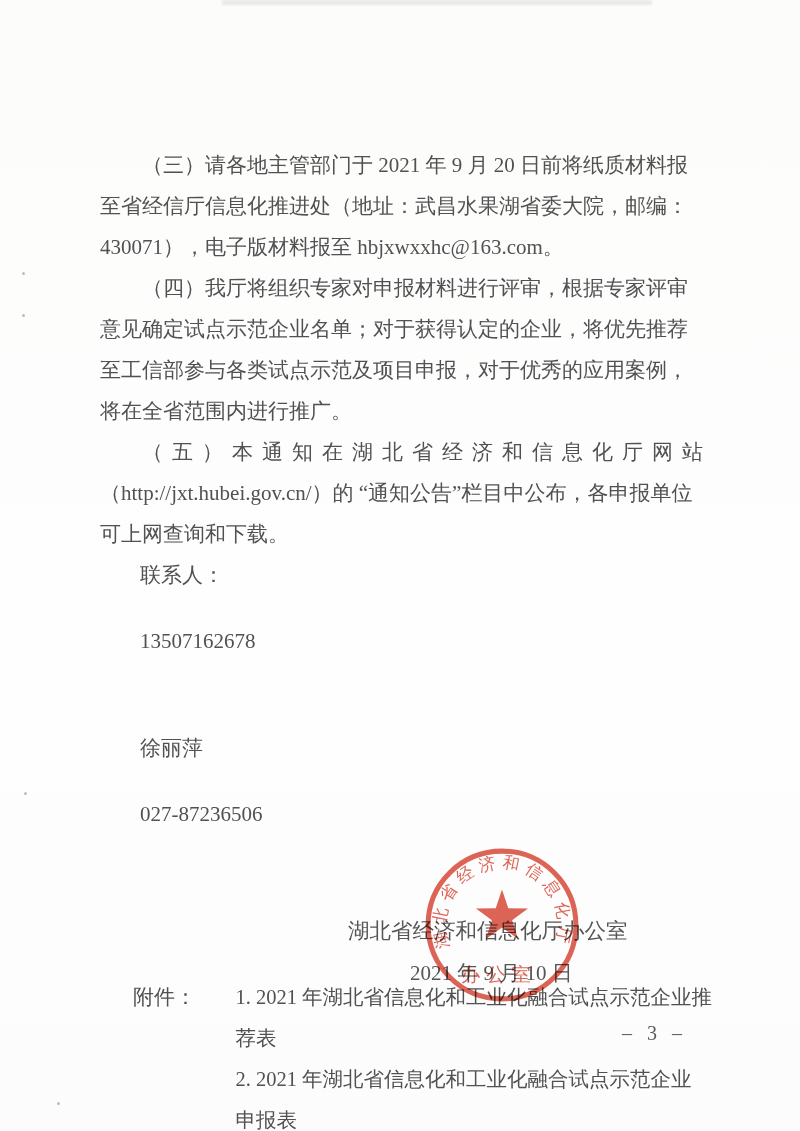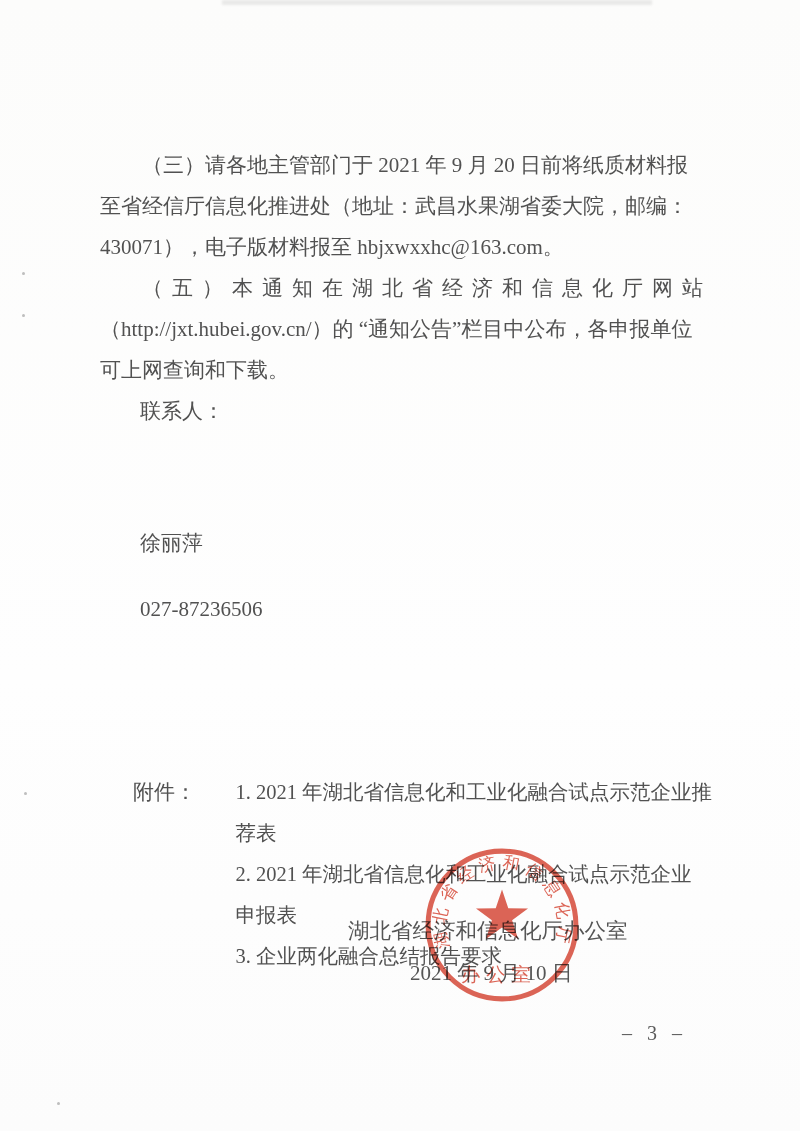--- a/index.html
+++ b/index.html
@@ -61,27 +61,32 @@
   <div class="scan-band"></div>
   <div class="speckle sp1"></div>
   <div class="speckle sp2"></div>
   <div class="speckle sp3"></div>
   <div class="speckle sp4"></div>
 
   <main class="content">
     <p class="para">（三）请各地主管部门于 2021 年 9 月 20 日前将纸质材料报
 至省经信厅信息化推进处（地址：武昌水果湖省委大院，邮编：
 430071），电子版材料报至 hbjxwxxhc@163.com。</p>
+    <p class="para">（四）我厅将组织专家对申报材料进行评审，根据专家评审
+意见确定试点示范企业名单；对于获得认定的企业，将优先推荐
+至工信部参与各类试点示范及项目申报，对于优秀的应用案例，
+将在全省范围内进行推广。</p>
     <p class="para spread-first">（五）本通知在湖北省经济和信息化厅网站
 （http://jxt.hubei.gov.cn/）的 “通知公告”栏目中公布，各申报单位
 可上网查询和下载。</p>
 
     <div class="contacts">
       <div class="contact-row">
         <span class="c-label">联系人：</span>
+        <span class="c-phone2">13507162678</span>
       </div>
       <div class="contact-row">
         <span class="c-label"></span>
         <span class="c-name">徐丽萍</span>
         <span class="c-phone1">027-87236506</span>
       </div>
     </div>
 
     <div class="attach">
       <span class="attach-label">附件：</span>

